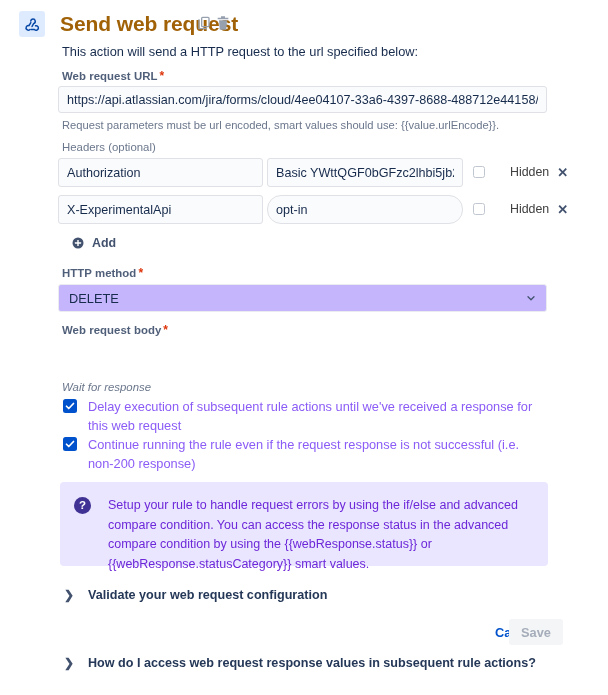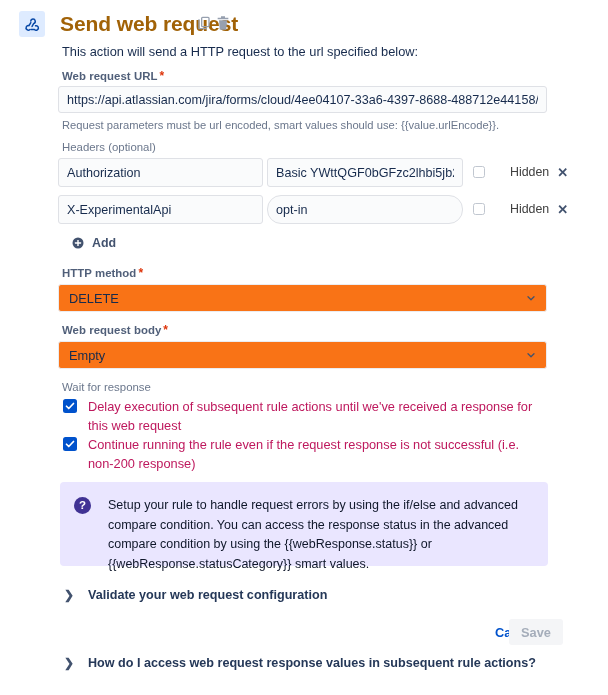--- a/index.html
+++ b/index.html
@@ -52,21 +52,21 @@
     position:absolute; background:#FAFBFC;
     border:1.5px solid #DFE1E6; border-radius:3px;
     font-family:"Liberation Sans", sans-serif;
     font-size:12.6px; color:#172B4D;
     padding:0 8px; outline:none;
   }
   .tinput::placeholder { color:#7A869A; }
 
   
   .sel {
-    position:absolute; background:#f97316;
+    position:absolute; background:#c4b5fd;
     border:1.5px solid #EBECF0; border-radius:3px;
     display:flex; align-items:center;
     padding-left:10px; padding-right:26px;
     font-size:12.8px; color:#172B4D; cursor:pointer;
   }
   .sel .chev {
     position:absolute; right:9px; top:50%; transform:translateY(-50%);
     width:12px; height:12px;
   }
 
@@ -91,37 +91,37 @@
   }
 
   
   .cbrow { position:absolute; display:flex; align-items:flex-start; }
   .cbox-checked {
     width:14px; height:14px; border-radius:2.5px; background:#0052CC;
     flex:none; margin-top:2px; position:relative; cursor:pointer;
   }
   .cbox-checked svg { position:absolute; left:1px; top:1px; }
   .cbrow .txt {
-    margin-left:11px; font-size:12.8px; color:#be185d;
+    margin-left:11px; font-size:12.8px; color:#8b5cf6;
     line-height:19px;
   }
 
   
   .infopanel {
     position:absolute; background:#EAE6FF; border-radius:4px;
     padding:14px 16px 14px 14px; display:flex;
   }
   .infopanel .qcircle {
     width:17px; height:17px; border-radius:50%; background:#403294;
     flex:none; display:flex; align-items:center; justify-content:center;
     color:#fff; font-size:11.5px; font-weight:bold; line-height:1;
     margin-top:1px;
   }
   .infopanel .itext {
-    margin-left:17px; font-size:12.5px; color:#0f172a; line-height:19.5px;
+    margin-left:17px; font-size:12.5px; color:#6d28d9; line-height:19.5px;
   }
 
   
   .exprow { position:absolute; display:flex; align-items:center; cursor:pointer; }
   .exprow .caret {
     font-size:12px; font-weight:bold; color:#42526E; width:12px;
     font-family:"Liberation Sans", sans-serif; line-height:1;
   }
   .exprow .elbl {
     margin-left:12px; font-size:12.6px; font-weight:bold; color:#253858;
@@ -209,28 +209,22 @@
   <div class="sel" style="left:58px; top:284px; width:489px; height:28px;">
     <span>DELETE</span>
     <svg class="chev" viewBox="0 0 24 24" fill="none" stroke="#42526E" stroke-width="2.6" stroke-linecap="round" stroke-linejoin="round">
       <path d="M6 9.5l6 6 6-6"></path>
     </svg>
   </div>
 
   <div class="flabel" style="left:62px; top:323px;">
     <span>Web request body</span><span class="req">*</span>
   </div>
-  <div class="sel" style="left:58px; top:341px; width:489px; height:28px;">
-    <span>Empty</span>
-    <svg class="chev" viewBox="0 0 24 24" fill="none" stroke="#42526E" stroke-width="2.6" stroke-linecap="round" stroke-linejoin="round">
-      <path d="M6 9.5l6 6 6-6"></path>
-    </svg>
-  </div>
-
-  <div class="flabel-muted" style="left:62px; top:381px;">Wait for response</div>
+
+  <div class="flabel-muted" style="left:62px; top:381px;font-style:italic;">Wait for response</div>
 
   <div class="cbrow" style="left:63px; top:397px; width:480px;">
     <div class="cbox-checked">
       <svg width="12" height="12" viewBox="0 0 24 24" fill="none" stroke="#fff" stroke-width="3.4" stroke-linecap="round" stroke-linejoin="round">
         <path d="M5 12.5l4.5 4.5L19 7"></path>
       </svg>
     </div>
     <span class="txt">Delay execution of subsequent rule actions until we've received a response for this web request</span>
   </div>
 

